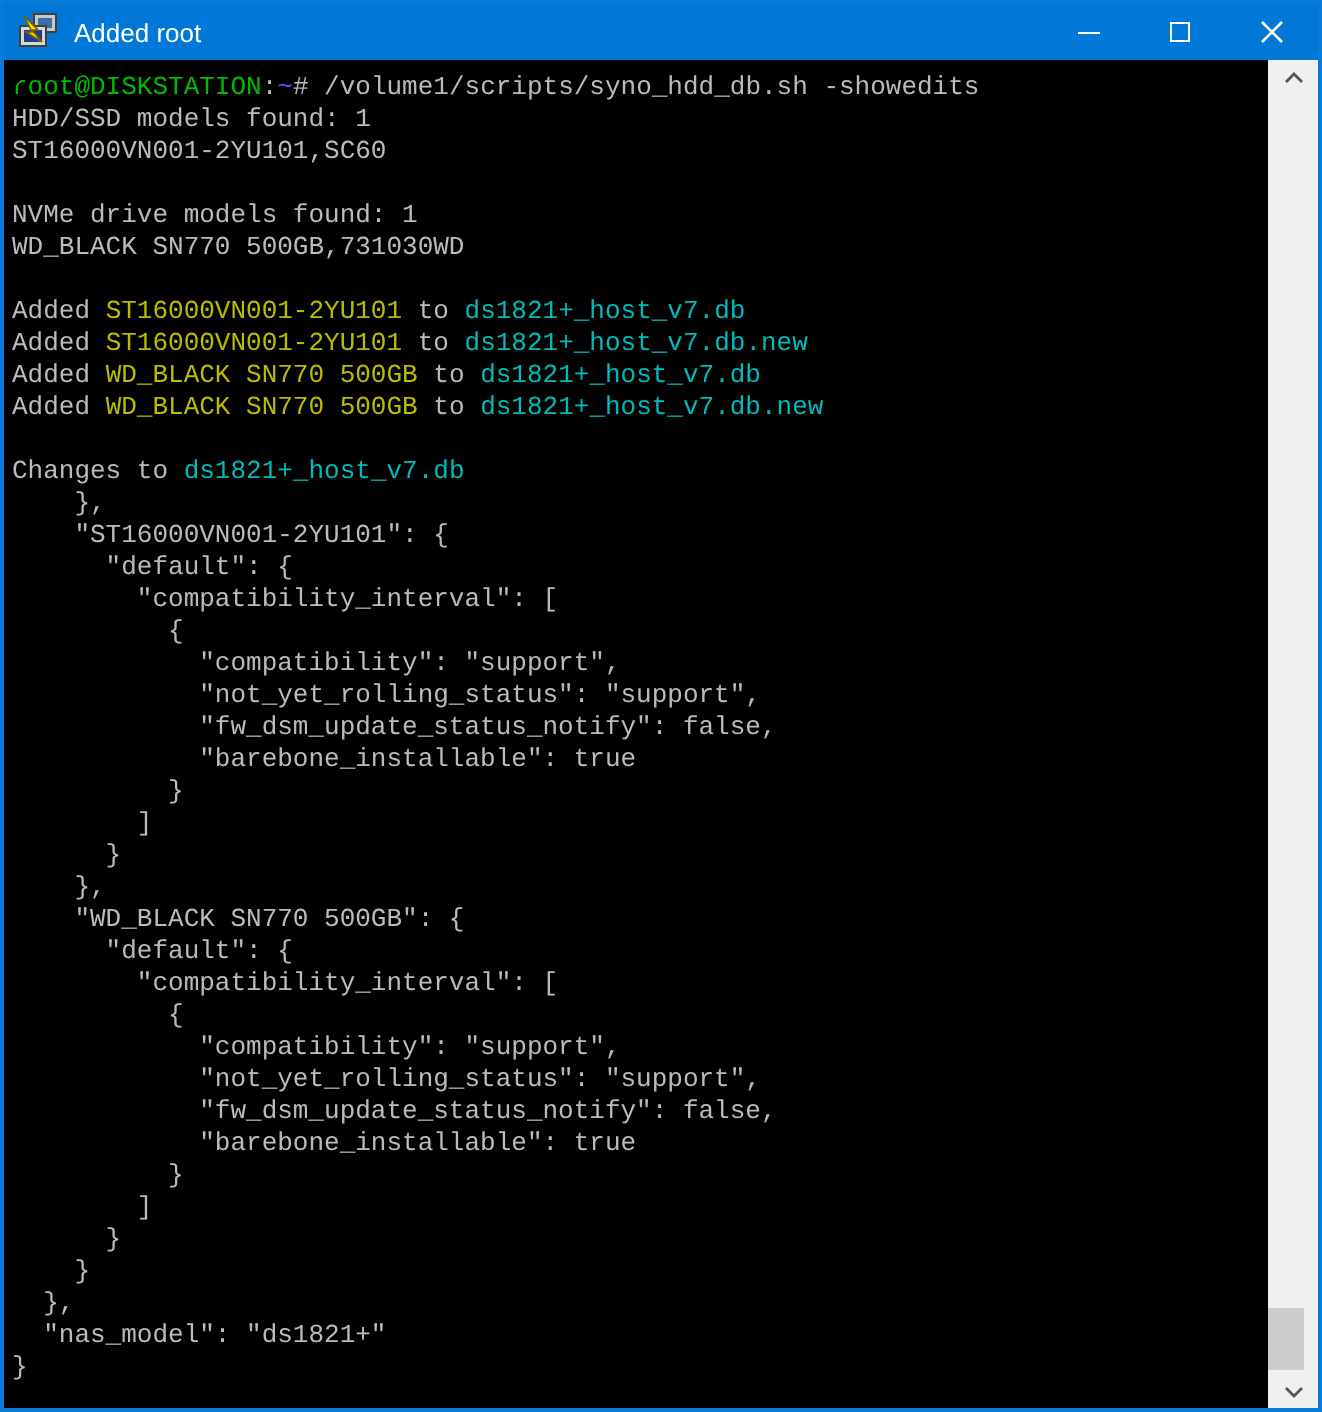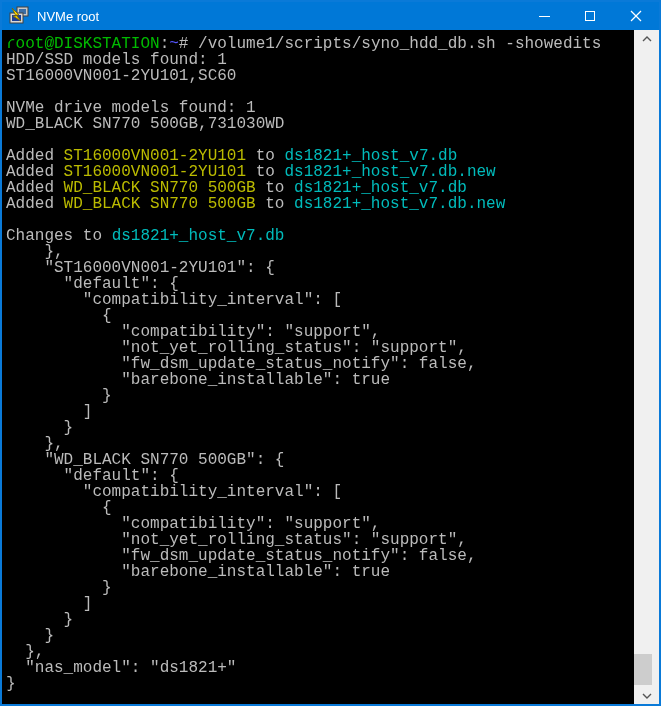--- a/index.html
+++ b/index.html
@@ -54,21 +54,21 @@
   .glyph-max { width: 10px; height: 10px; border: 1px solid #ffffff; display:block; }
 
   
   .terminal {
     position: absolute;
     top: 28px; left: 0; bottom: 0;
     right: 25px;
     background: #000000;
     padding: 6px 0 16px 4px;
     font-family: "Liberation Mono", monospace;
-    font-size: 16px;
+    font-size: 13px;
     line-height: 16px;
     white-space: pre;
     overflow: hidden;
     cursor: text;
     border-radius: 31px;
   }
   .tline { height: 16px; }
 
   
   .scrollbar {
@@ -104,21 +104,21 @@
   <div class="titlebar" style="background: rgb(0, 120, 215);">
     <span class="app-icon">
       <svg width="20" height="20" viewBox="0 0 20 20">
         <rect x="8" y="1" width="11" height="9" fill="#c8c8c8" stroke="#404040" stroke-width="1"></rect>
         <rect x="10" y="3" width="7" height="5" fill="#3b6ea5"></rect>
         <rect x="1" y="7" width="13" height="10" fill="#d8d8d8" stroke="#404040" stroke-width="1"></rect>
         <rect x="3" y="9" width="9" height="6" fill="#1c3f94"></rect>
         <polygon points="3,2 10,9 7,9 12,15 4,10 7,10" fill="#ffe000" stroke="#7a6000" stroke-width="0.8"></polygon>
       </svg>
     </span>
-    <span class="title">NVMe root</span>
+    <span class="title">Added root</span>
     <div class="controls">
       <div class="ctl">
         <span class="glyph-min"></span>
       </div>
       <div class="ctl">
         <span class="glyph-max"></span>
       </div>
       <div class="ctl">
         <svg width="12" height="12" viewBox="0 0 12 12">
           <line x1="1" y1="1" x2="11" y2="11" stroke="#ffffff" stroke-width="1.3"></line>

